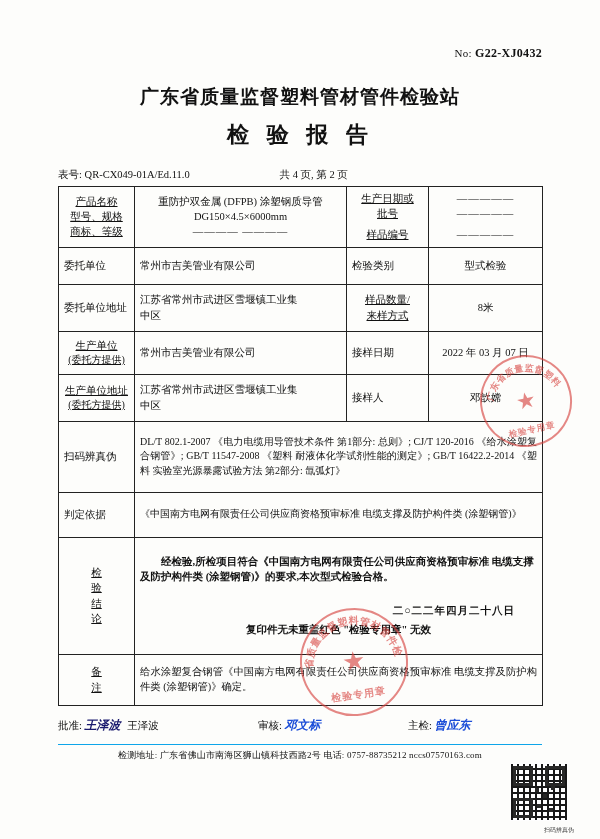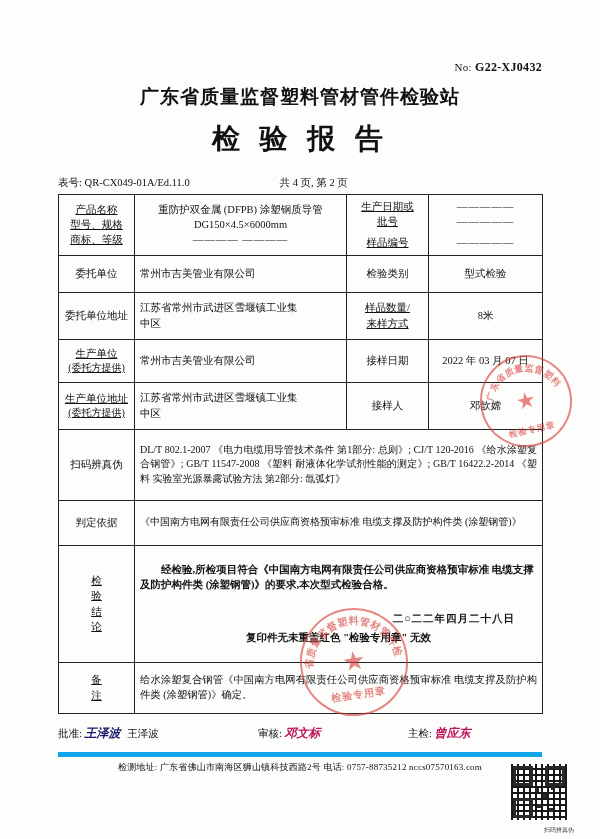--- a/index.html
+++ b/index.html
@@ -20,38 +20,38 @@
     width: 600px;
     height: 839px;
     box-sizing: border-box;
     padding: 0;
     background: #fdfdfb;
   }
 
   
   .doc-no {
     position: absolute;
-    top: 60px;
+    top: 46px;
     right: 58px;
     font-size: 11px;
     letter-spacing: 0.3px;
   }
   .doc-no b { font-weight: bold; font-size: 12px; }
 
   .title1 {
     text-align: center;
     font-size: 19px;
     font-weight: bold;
     letter-spacing: 1px;
     padding-top: 84px;
     font-family: "DejaVu Serif", "Liberation Serif", serif;
   }
   .title2 {
     text-align: center;
-    font-size: 28px;
+    font-size: 22px;
     font-weight: bold;
     letter-spacing: 5px;
     padding-top: 10px;
     font-family: "DejaVu Serif", "Liberation Serif", serif;
   }
 
   .subline {
     position: relative;
     margin: 18px 58px 4px 58px;
     font-size: 10.5px;
@@ -68,21 +68,20 @@
     table-layout: fixed;
     font-size: 10.5px;
   }
   table.main td {
     border: 1px solid #222;
     padding: 4px 5px;
     vertical-align: middle;
     line-height: 1.45;
   }
   .lbl {
-    text-align: center;
     width: 74px;
     font-size: 10.5px;
   }
   .val { font-size: 10.5px; }
   .val-c { text-align: center; }
   .val-l { text-align: left; padding-left: 8px; }
   .dash { letter-spacing: 1px; }
   .vert {
     text-align: center;
     line-height: 1.5;
@@ -138,28 +137,28 @@
   .sig-a { width: 200px; }
   .sig-b { width: 150px; }
   .sig-c { width: 134px; }
   .handw {
     font-family: "DejaVu Serif", serif;
     font-style: italic;
     font-weight: bold;
     color: #1a1a6e;
     font-size: 12px;
   }
-  .handw.blue2 { color: #be185d; text-align: center; }
+  .handw.blue2 { color: #1d4ed8; text-align: center; }
   .printed { font-size: 10.5px; }
 
   
   .footer {
     margin: 10px 58px 0 58px;
     width: 484px;
-    border-top: 5px solid #0ea5e9;
+    border-top: 1px solid #0ea5e9;
     padding-top: 4px;
     font-size: 9px;
     text-align: center;
     letter-spacing: 0.2px;
   }
 
   
   .stamp {
     position: absolute;
     border-radius: 50%;

